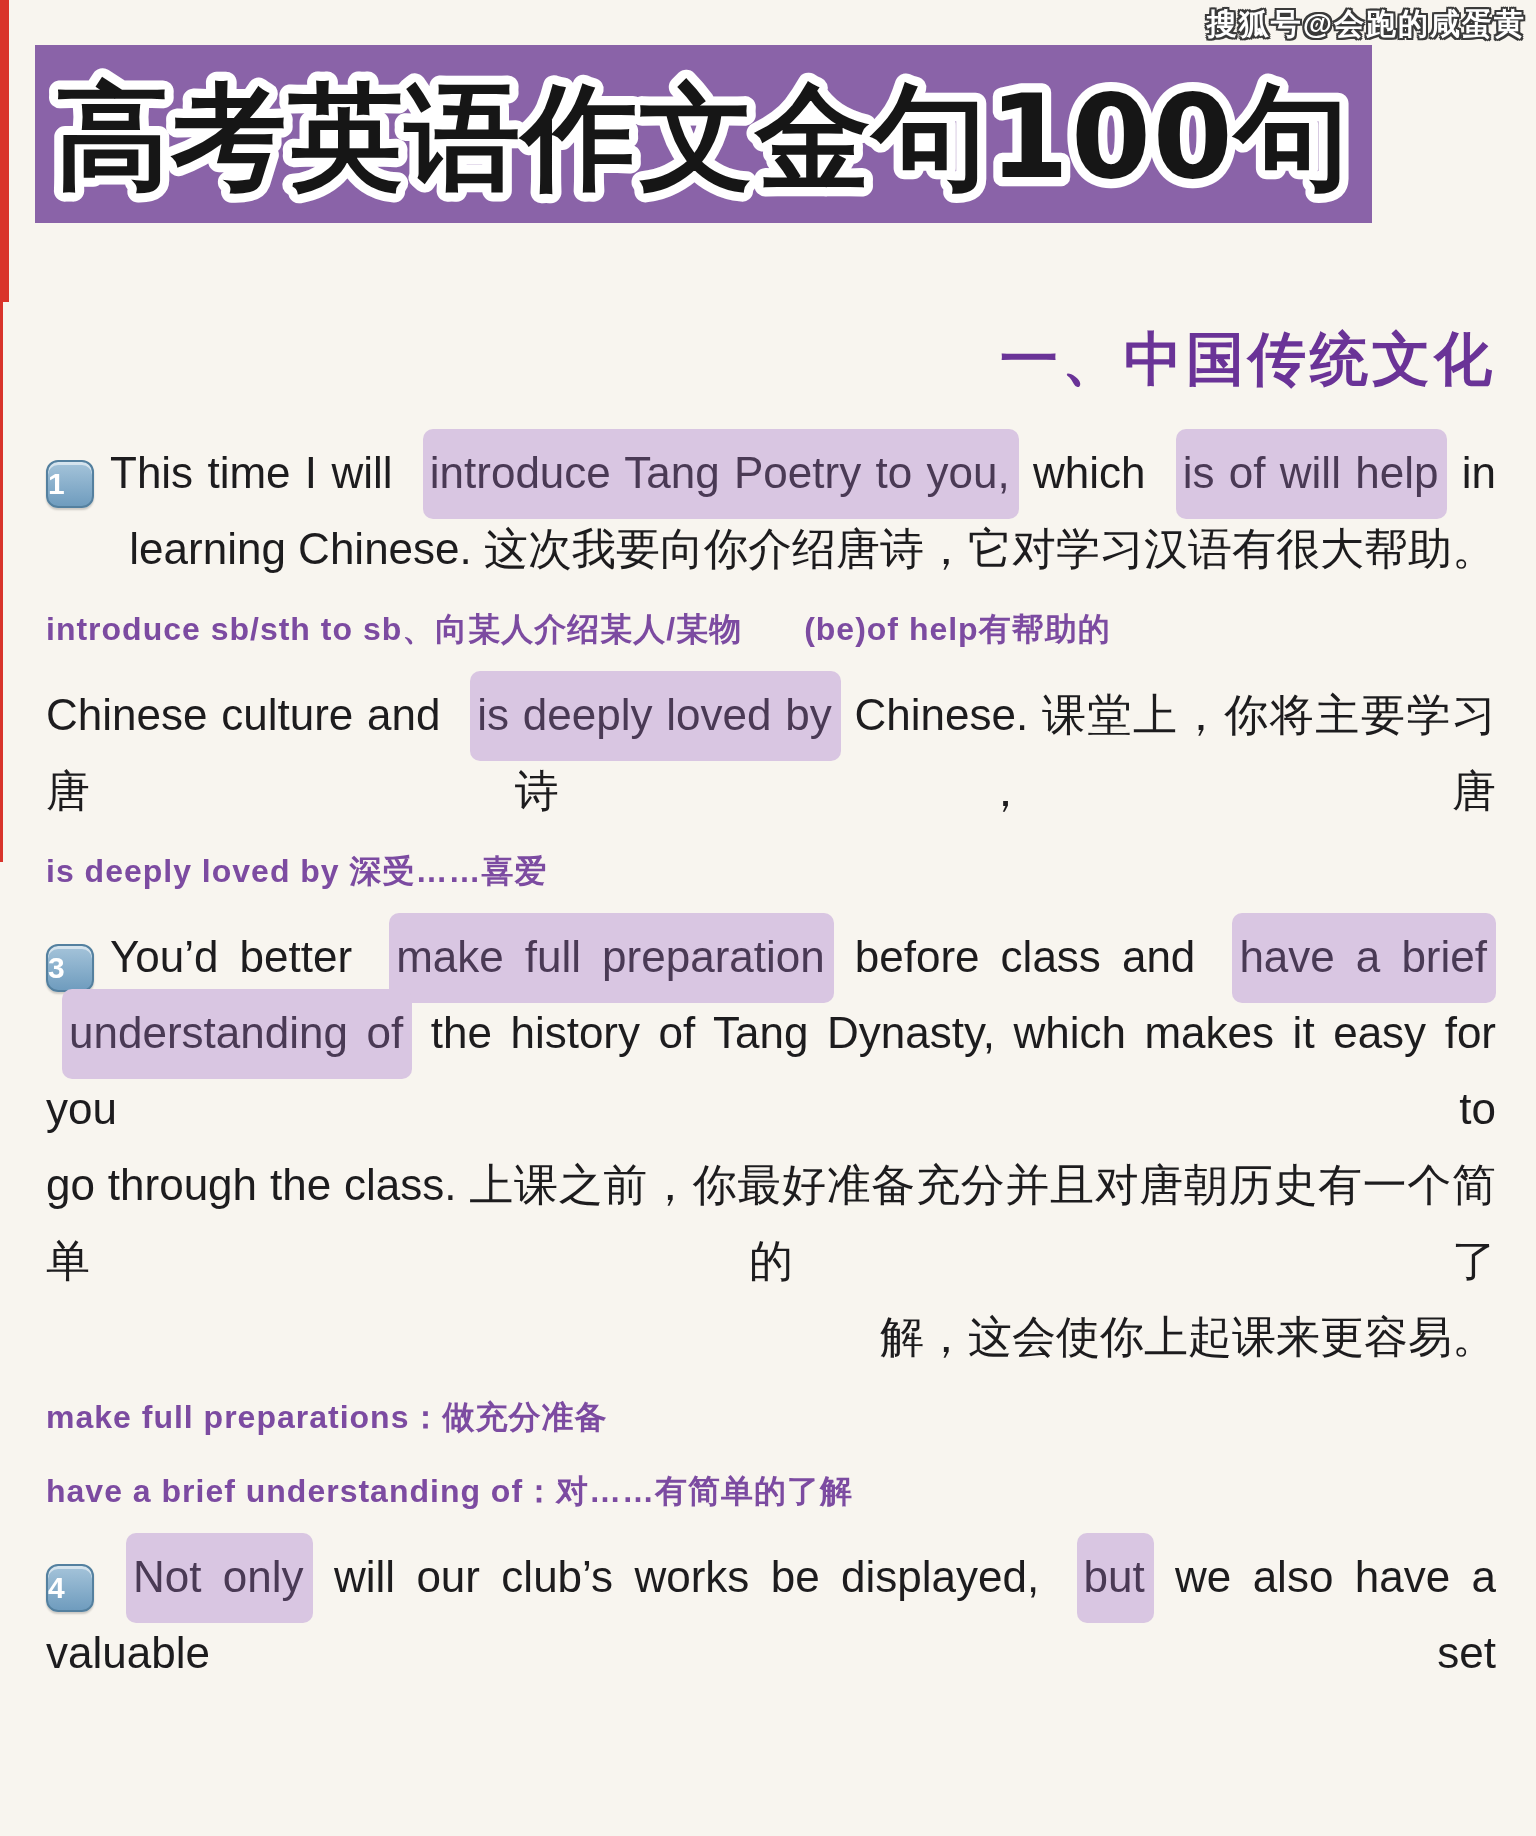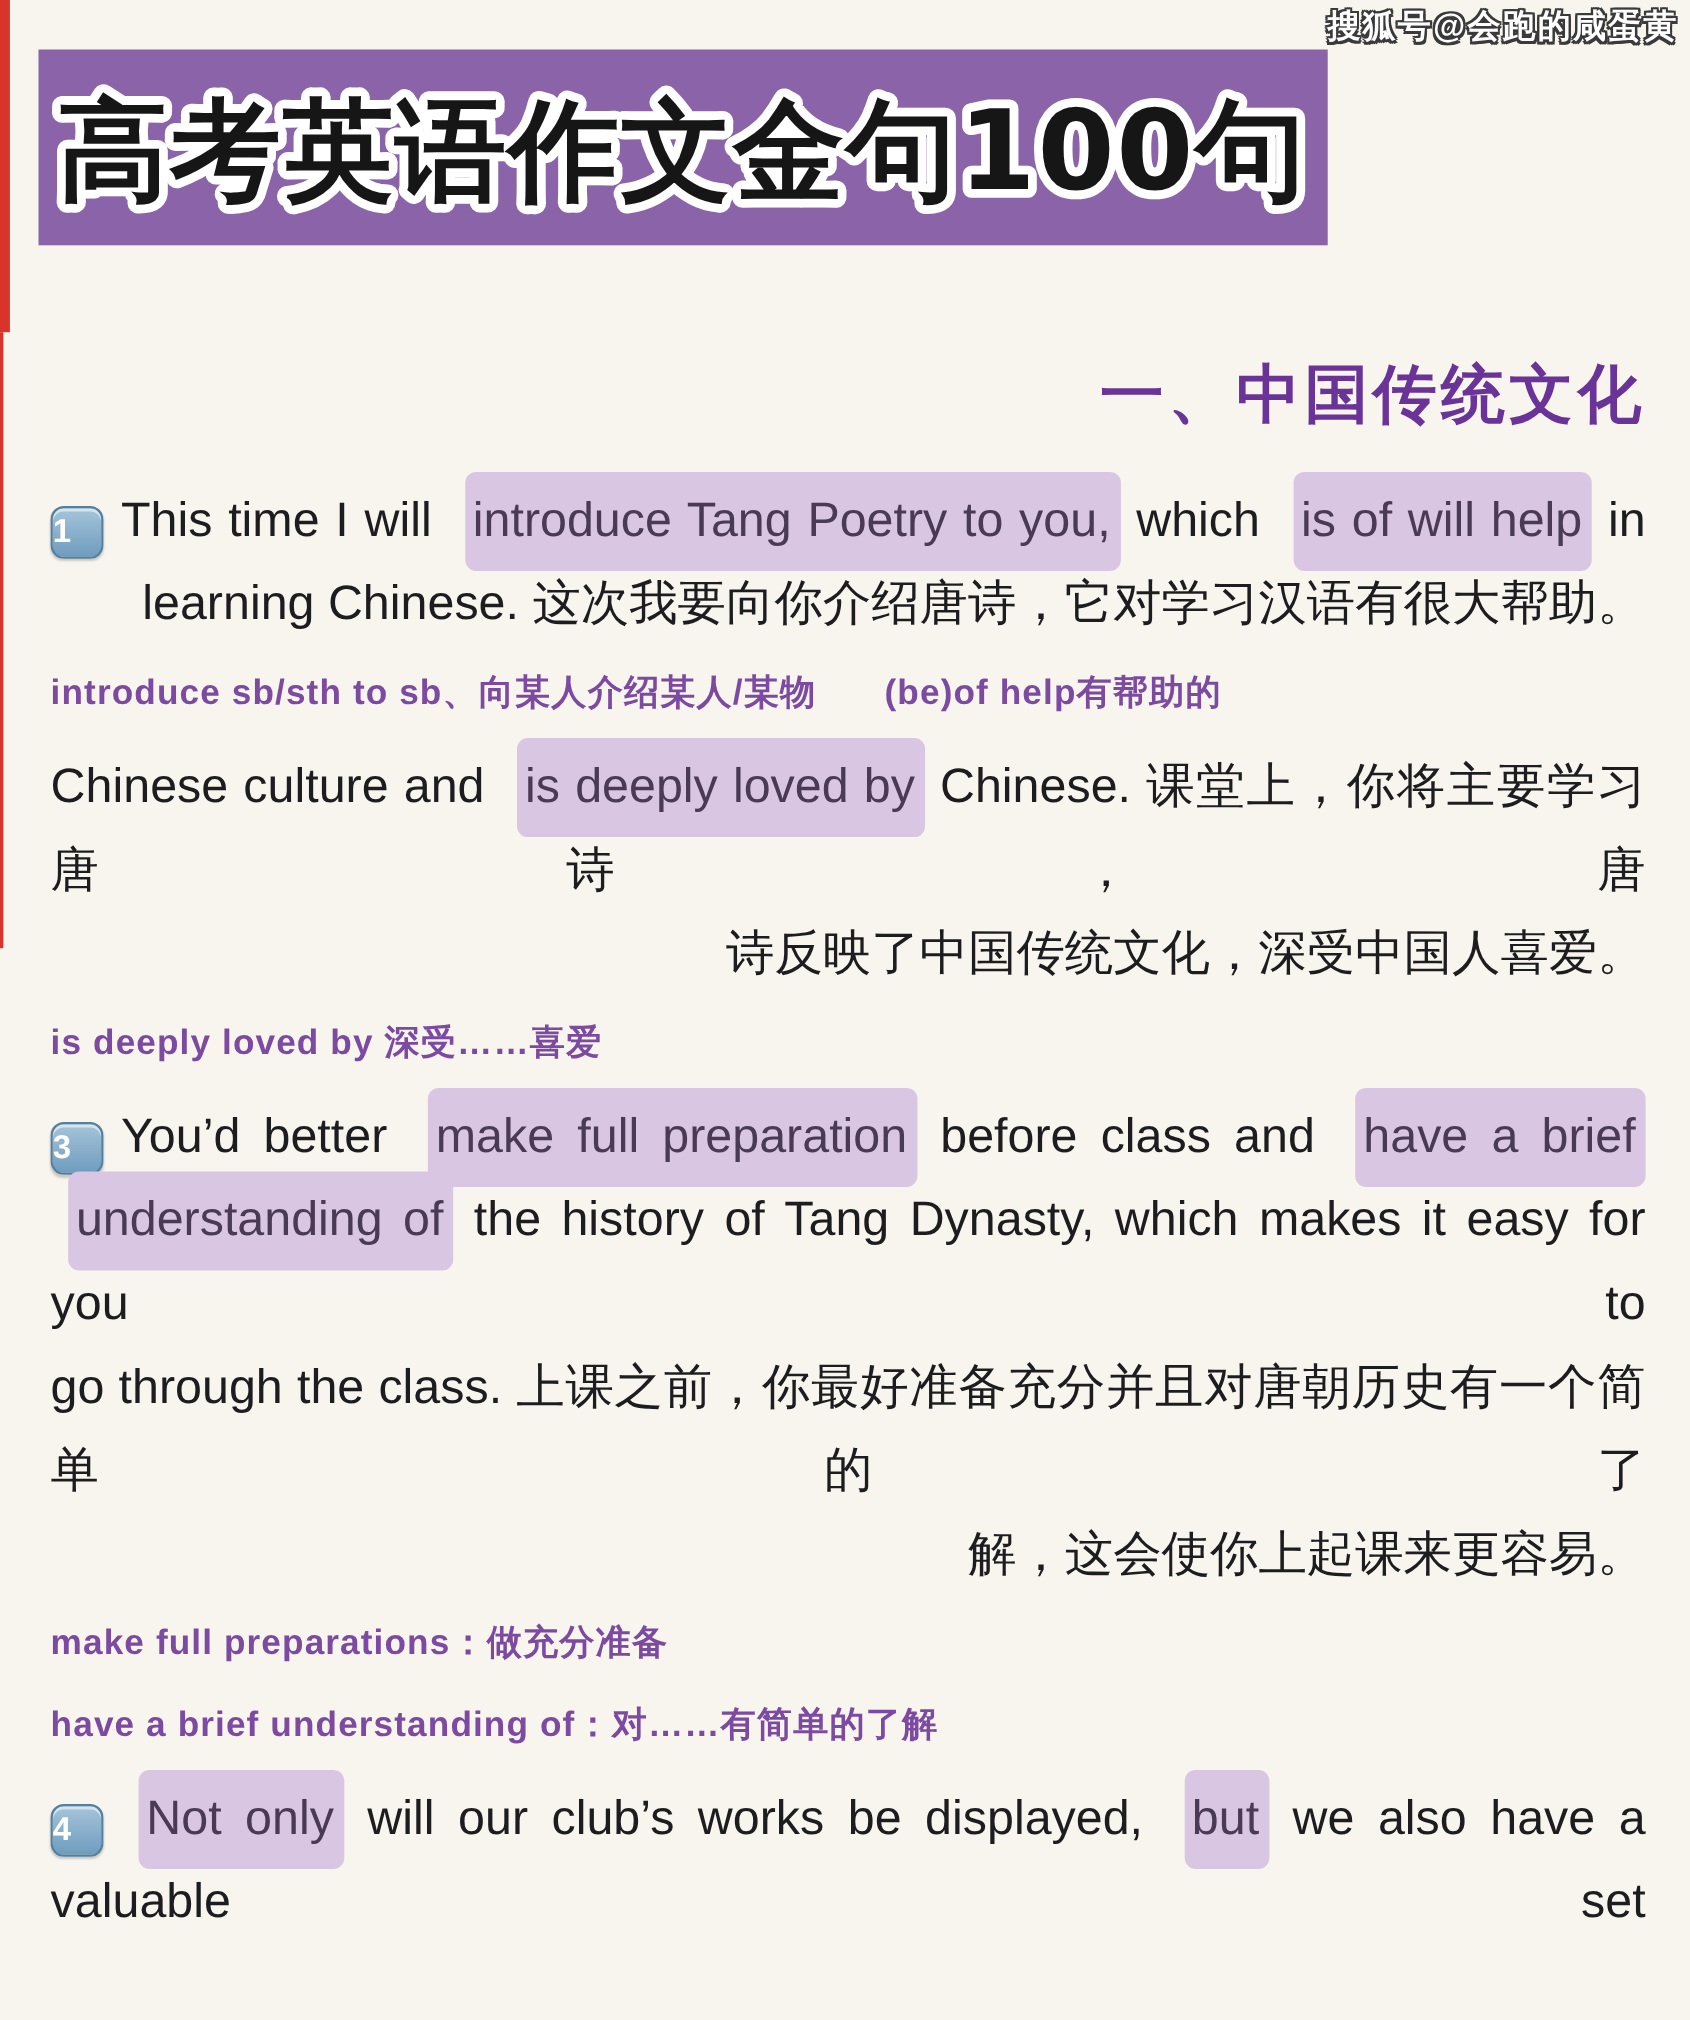--- a/index.html
+++ b/index.html
@@ -21,21 +21,21 @@
   .red-strip2{position:absolute;left:0;top:302px;width:3px;height:560px;background:var(--redStrip);}
   .watermark{
     position:absolute;top:4px;right:10px;z-index:3;
     font-size:30px;font-weight:bold;color:var(--watermarkText);letter-spacing:2px;
     text-shadow:2px 2px 0 var(--watermarkOutline),-2px -2px 0 var(--watermarkOutline),
       2px -2px 0 var(--watermarkOutline),-2px 2px 0 var(--watermarkOutline),
       0 2px 0 var(--watermarkOutline),0 -2px 0 var(--watermarkOutline),
       2px 0 0 var(--watermarkOutline),-2px 0 0 var(--watermarkOutline);
   }
   .banner{
-    position:absolute;left:35px;top:45px;width:1172px;height:178px;
+    position:absolute;left:35px;top:45px;width:1337px;height:178px;
     background:var(--bannerBg);z-index:1;
   }
   .banner svg{display:block;width:100%;height:100%;}
   .banner text{
     font-family:"DejaVu Sans","Liberation Sans",sans-serif;
     font-size:126px;font-weight:bold;
     fill:var(--titleFill);stroke:var(--titleOutline);stroke-width:20px;
     stroke-linejoin:round;paint-order:stroke fill;letter-spacing:2px;
   }
   .content{position:absolute;left:0;top:223px;width:1536px;padding:0 40px 0 46px;}
@@ -85,21 +85,20 @@
 <div class="content">
   <h2 class="section-heading">一、中国传统文化</h2>
   <div id="items">
       <div class="item">
         <div class="line just"><span class="badge">1</span><span class="txt">This time I will </span><span class="hl">introduce Tang Poetry to you,</span><span class="txt"> which </span><span class="hl">is of will help</span><span class="txt"> in</span></div>
         <div class="line"><span class="txt">learning Chinese. 这次我要向你介绍唐诗，它对学习汉语有很大帮助。</span></div>
         <div class="note"><span class="part">introduce sb/sth to sb、向某人介绍某人/某物</span><span class="part">(be)of help有帮助的</span></div>
       </div>
       <div class="item">
         <div class="line just"><span class="txt">Chinese culture and </span><span class="hl">is deeply loved by</span><span class="txt"> Chinese. 课堂上，你将主要学习唐诗，唐</span></div>
-        <div class="line"><span class="txt">诗反映了中国传统文化，深受中国人喜爱。</span></div>
         <div class="note"><span class="part">is deeply loved by 深受……喜爱</span></div>
       </div>
       <div class="item">
         <div class="line just"><span class="badge">3</span><span class="txt">You’d better </span><span class="hl">make full preparation</span><span class="txt"> before class and </span><span class="hl">have a brief</span></div>
         <div class="line just"><span class="hl">understanding of</span><span class="txt"> the history of Tang Dynasty, which makes it easy for you to</span></div>
         <div class="line just"><span class="txt">go through the class. 上课之前，你最好准备充分并且对唐朝历史有一个简单的了</span></div>
         <div class="line"><span class="txt">解，这会使你上起课来更容易。</span></div>
         <div class="note"><span class="part">make full preparations：做充分准备</span></div>
         <div class="note"><span class="part">have a brief understanding of：对……有简单的了解</span></div>
       </div>

